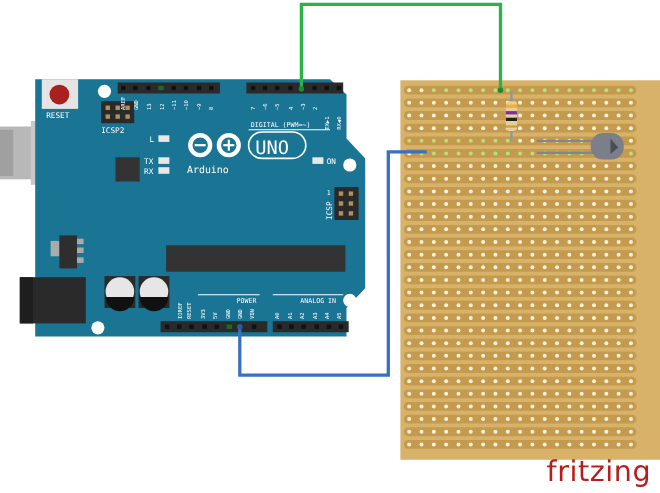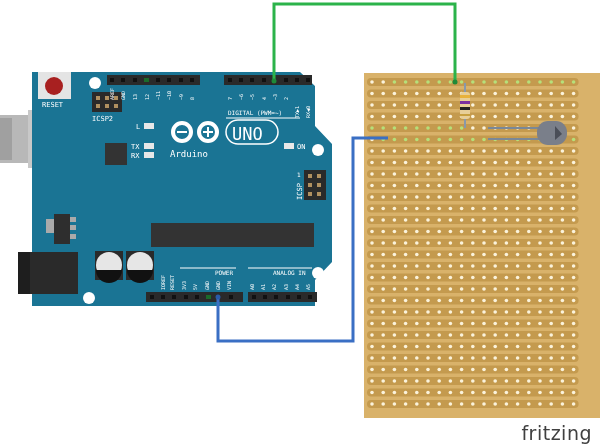--- a/index.html
+++ b/index.html
@@ -1,18 +1,18 @@
 <!DOCTYPE html>
 <html><head>
 <meta charset="utf-8">
 <style>
   html, body { margin:0; padding:0; background:#ffffff; }
   body { width:600px; height:448px; position:relative; overflow:hidden; font-family:"DejaVu Sans Mono", monospace; }
   svg text { font-family:"DejaVu Sans Mono", monospace; }
-  .fritz { position:absolute; right:8px; bottom:4px; font-family:"DejaVu Sans", sans-serif; font-size:19px; color:#404040; letter-spacing:0.5px; }
+  .fritz { position:absolute; right:8px; bottom:4px; font-family:"DejaVu Sans", sans-serif; font-size:26px; color:#b91c1c; letter-spacing:0.5px; }
 </style>
 </head>
 <body>
 
 
 
 <svg id="canvas" width="600" height="448" viewBox="0 0 600 448" xmlns="http://www.w3.org/2000/svg">
 
   <g>
     <rect x="0" y="115" width="70" height="48" fill="#b8b8b8"></rect>

